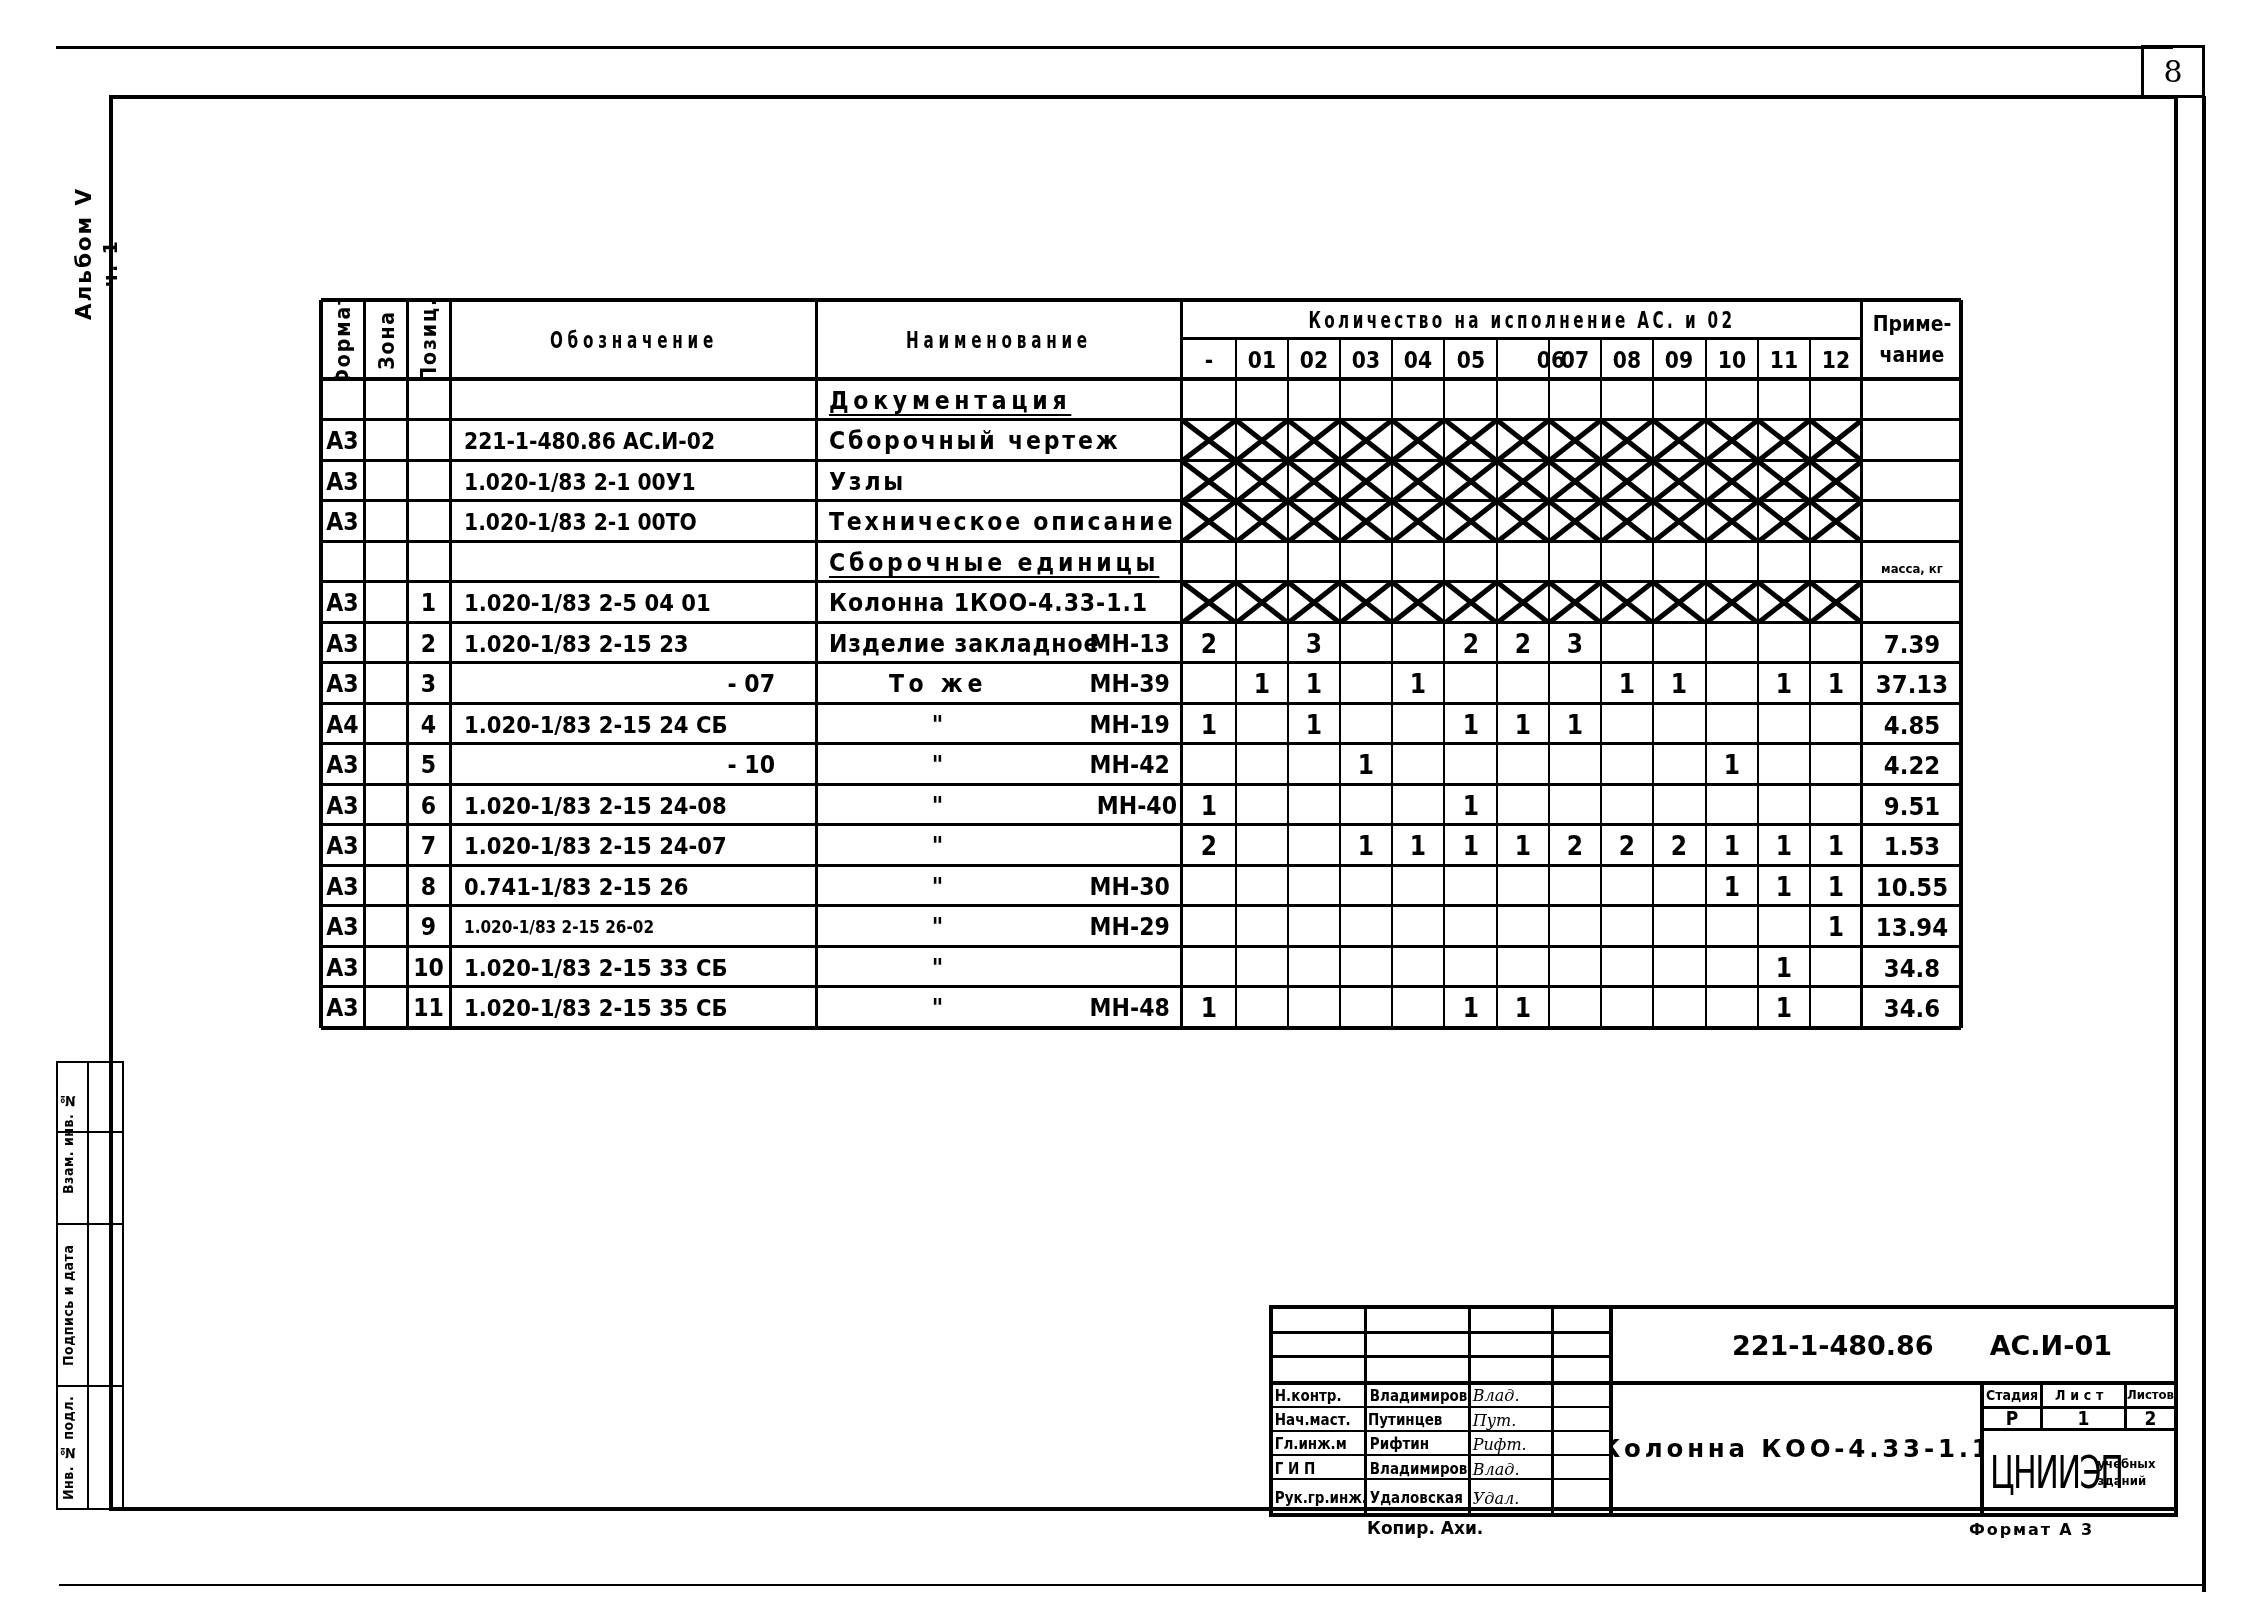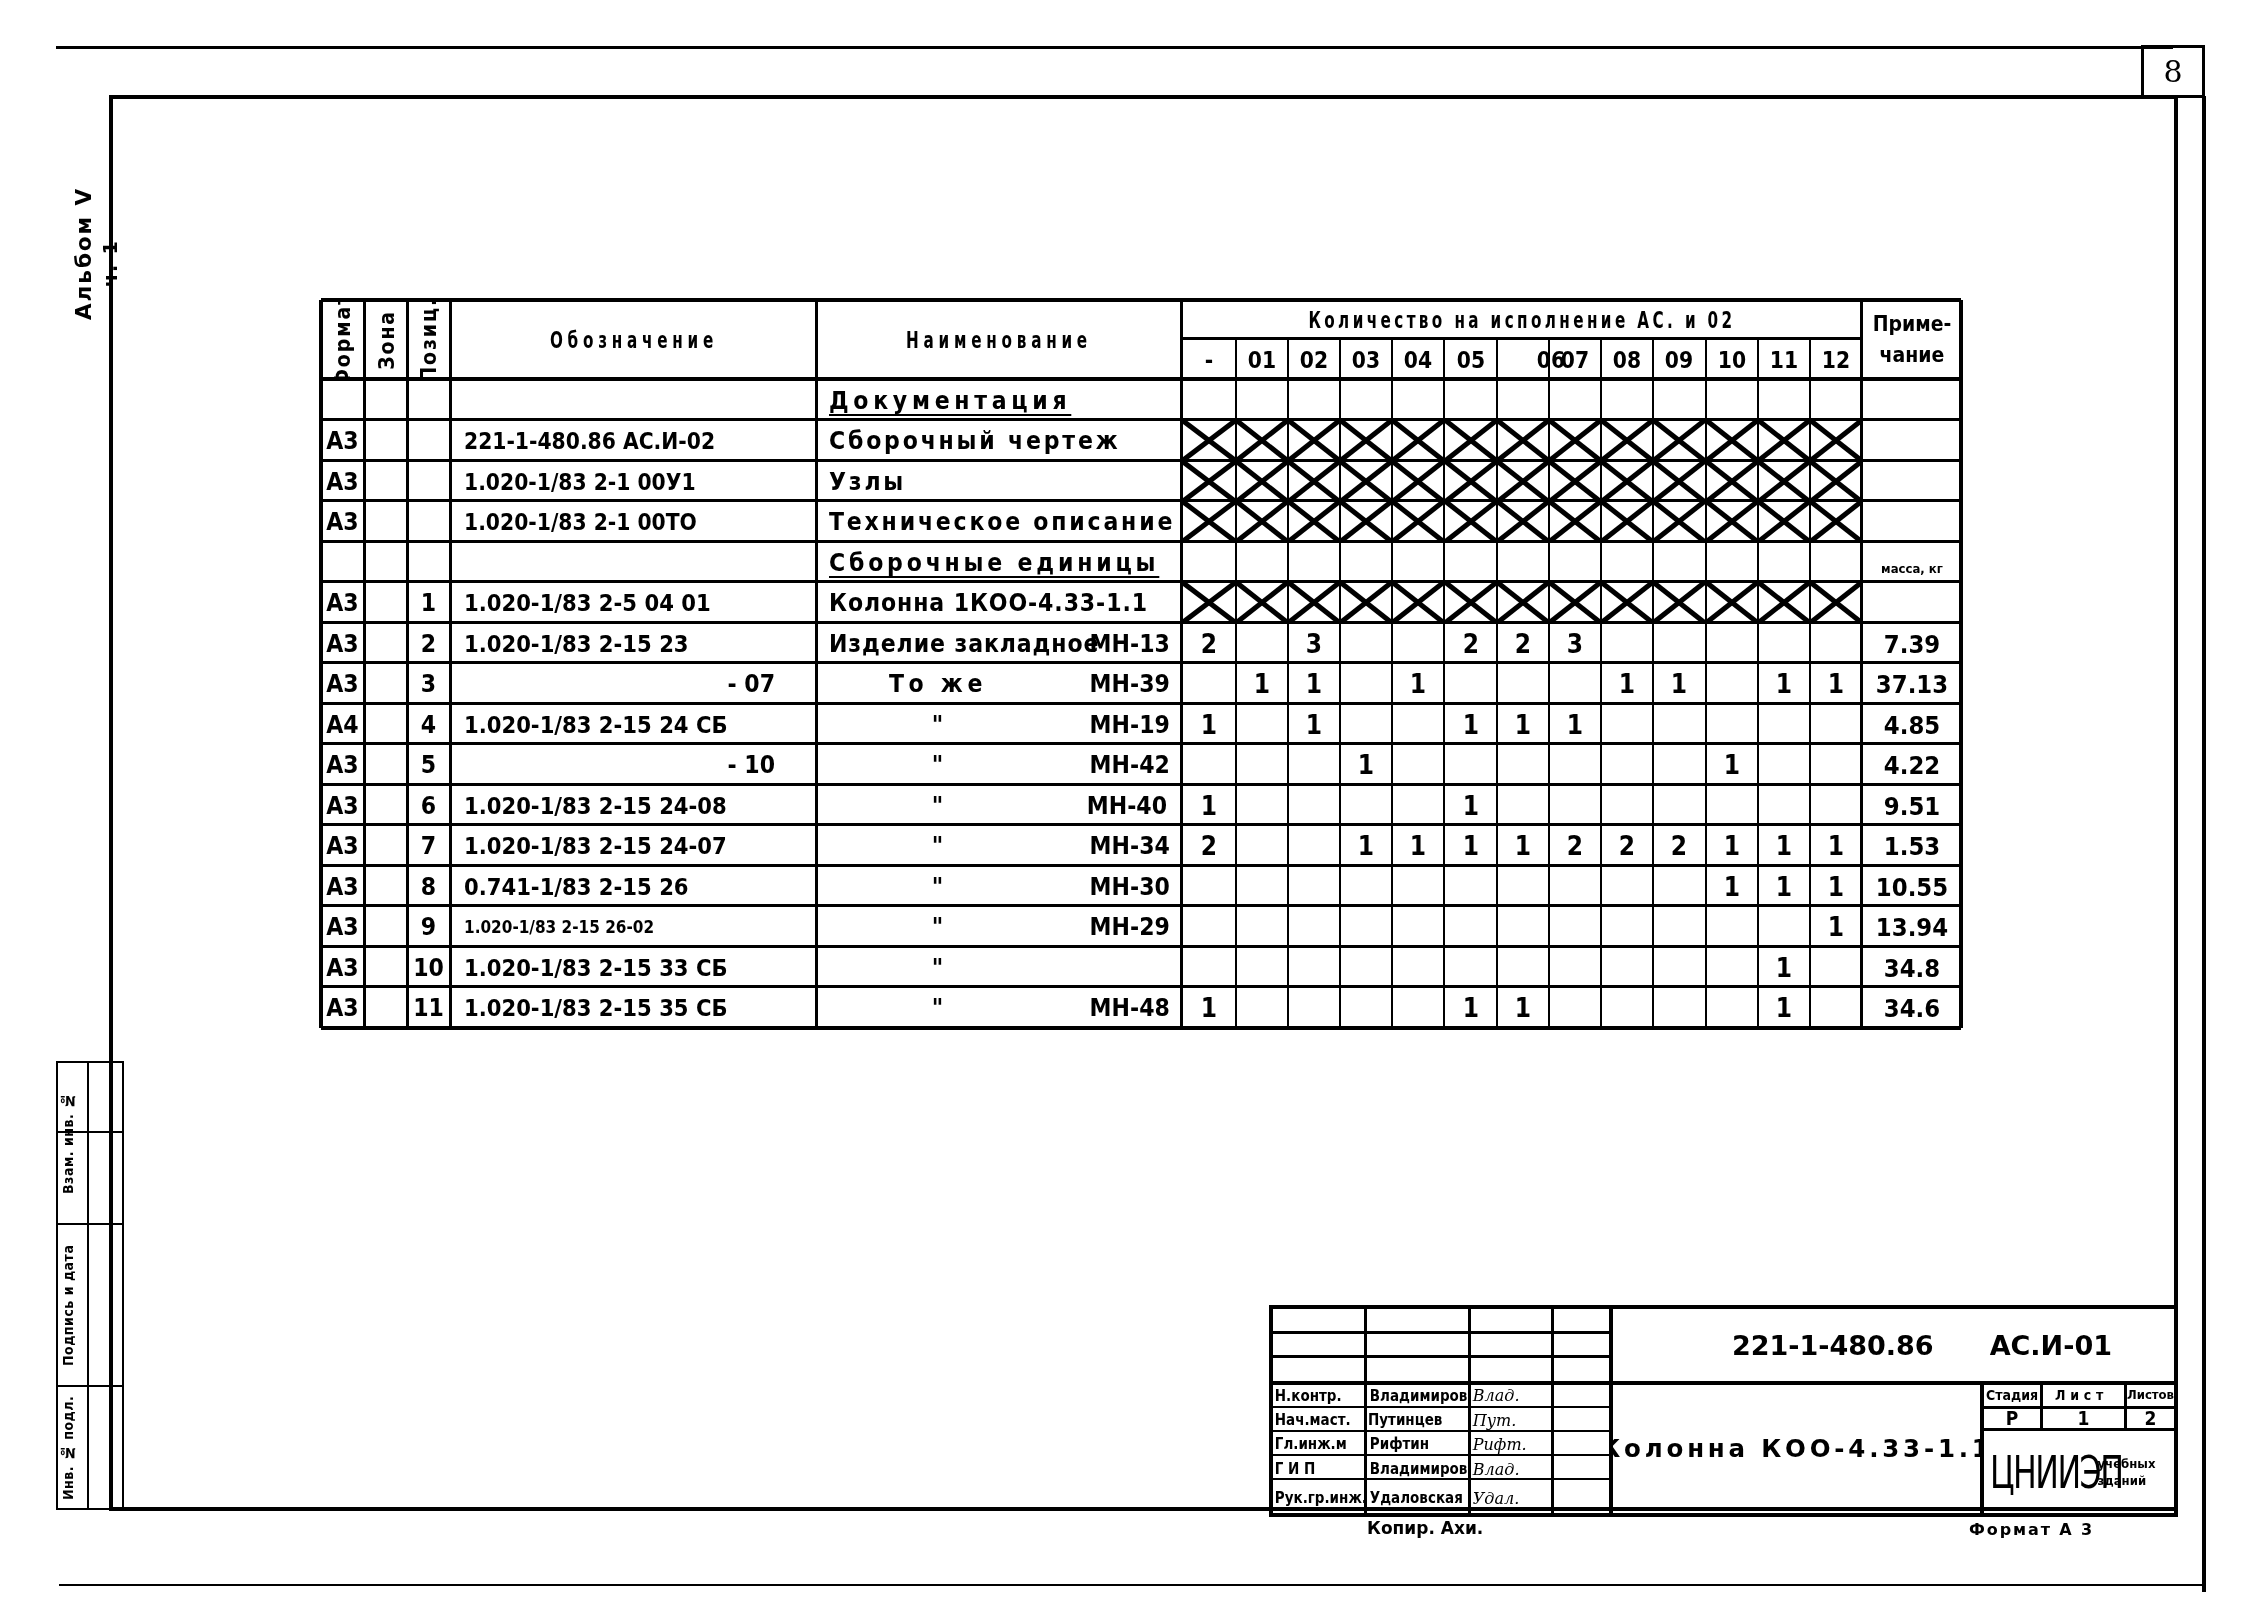--- a/index.html
+++ b/index.html
@@ -483,29 +483,28 @@
     <div class="cell right t-body" style="left:451px;top:744px;width:366px;height:41px;padding-right:42px;">- 10</div>
     <div class="cell center t-body" style="left:816px;top:744px;width:366px;height:41px;padding-right:122px;letter-spacing:0.9px;">"</div>
     <div class="cell right t-body" style="left:816px;top:744px;width:366px;height:41px;padding-right:12.2px;background:transparent;">МН-42</div>
     <div class="cell center t-num" style="left:1340px;top:744px;width:52px;height:41px;">1</div>
     <div class="cell center t-num" style="left:1706px;top:744px;width:52px;height:41px;">1</div>
     <div class="cell center t-num" style="left:1862px;top:744px;width:100px;height:41px;font-size:25.4px;">4.22</div>
     <div class="cell center t-body" style="left:321px;top:785px;width:43px;height:41px;">А3</div>
     <div class="cell center t-body" style="left:407px;top:785px;width:43px;height:41px;">6</div>
     <div class="cell left t-body" style="left:451px;top:785px;width:366px;height:41px;font-size:23.5px;">1.020-1/83 2-15 24-08</div>
     <div class="cell center t-body" style="left:816px;top:785px;width:366px;height:41px;padding-right:122px;letter-spacing:0.9px;">"</div>
-    <div class="cell right t-body" style="left:816px;top:785px;width:366px;height:41px;padding-right:15px;background:transparent;">МН-40</div>
+    <div class="cell right t-body" style="left:816px;top:785px;width:366px;height:41px;padding-right:5px;background:transparent;">МН-40</div>
     <div class="cell center t-num" style="left:1182px;top:785px;width:54px;height:41px;">1</div>
     <div class="cell center t-num" style="left:1445px;top:785px;width:52px;height:41px;">1</div>
     <div class="cell center t-num" style="left:1862px;top:785px;width:100px;height:41px;font-size:25.4px;">9.51</div>
     <div class="cell center t-body" style="left:321px;top:825px;width:43px;height:41px;">А3</div>
     <div class="cell center t-body" style="left:407px;top:825px;width:43px;height:41px;">7</div>
     <div class="cell left t-body" style="left:451px;top:825px;width:366px;height:41px;font-size:23.5px;">1.020-1/83 2-15 24-07</div>
     <div class="cell center t-body" style="left:816px;top:825px;width:366px;height:41px;padding-right:122px;letter-spacing:0.9px;">"</div>
-    <div class="cell right t-body" style="left:816px;top:825px;width:366px;height:41px;padding-right:12.2px;background:transparent;">МН-34</div>
     <div class="cell center t-num" style="left:1182px;top:825px;width:54px;height:41px;">2</div>
     <div class="cell center t-num" style="left:1340px;top:825px;width:52px;height:41px;">1</div>
     <div class="cell center t-num" style="left:1392px;top:825px;width:52px;height:41px;">1</div>
     <div class="cell center t-num" style="left:1445px;top:825px;width:52px;height:41px;">1</div>
     <div class="cell center t-num" style="left:1497px;top:825px;width:52px;height:41px;">1</div>
     <div class="cell center t-num" style="left:1549px;top:825px;width:52px;height:41px;">2</div>
     <div class="cell center t-num" style="left:1601px;top:825px;width:52px;height:41px;">2</div>
     <div class="cell center t-num" style="left:1653px;top:825px;width:52px;height:41px;">2</div>
     <div class="cell center t-num" style="left:1706px;top:825px;width:52px;height:41px;">1</div>
     <div class="cell center t-num" style="left:1758px;top:825px;width:52px;height:41px;">1</div>

